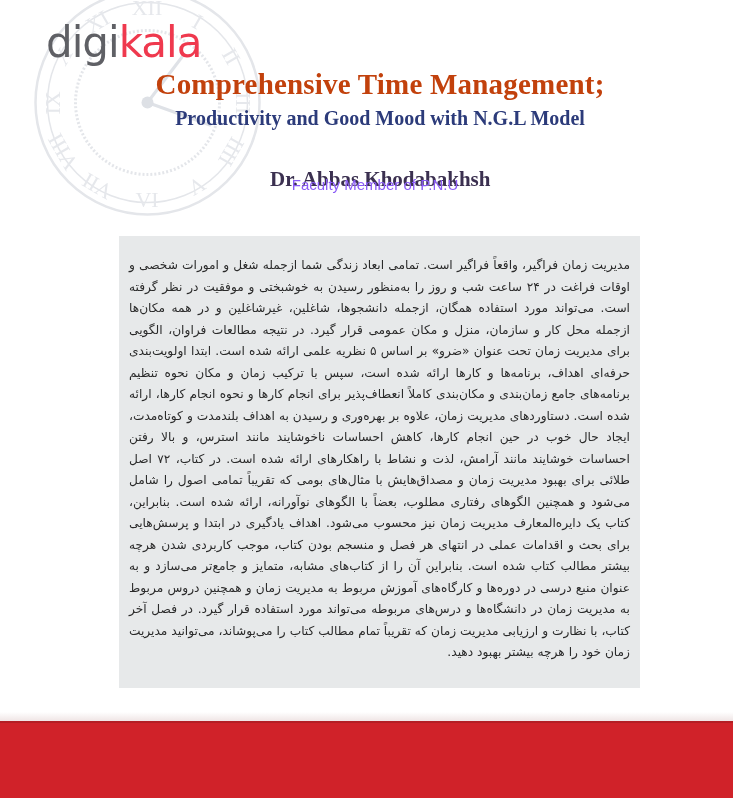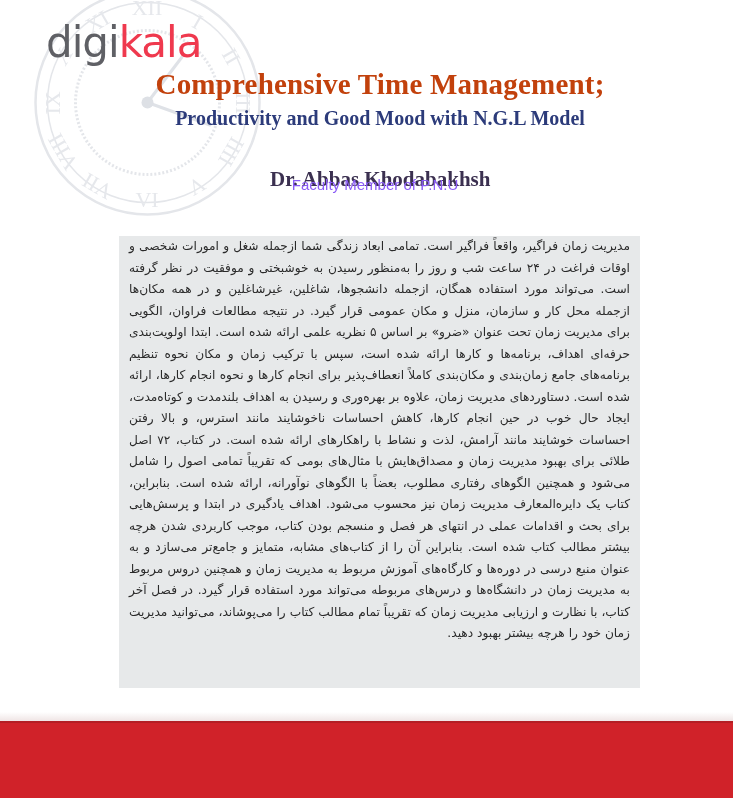--- a/index.html
+++ b/index.html
@@ -84,21 +84,21 @@
       white-space: nowrap;
     }
     .synopsis-box {
       position: absolute;
       left: 119px;
       top: 236px;
       width: 521px;
       height: 452px;
       background: #e7e9ea;
       box-sizing: border-box;
-      padding: 0 10px 0 10px;
+      padding: 19px 10px 0 10px;
     }
     .synopsis-text {
       direction: rtl;
       text-align: justify;
       text-align-last: right;
       font-family: "DejaVu Sans", sans-serif;
       font-size: 12.2px;
       line-height: 21.5px;
       color: #2a2a2a;
       margin: 0;

